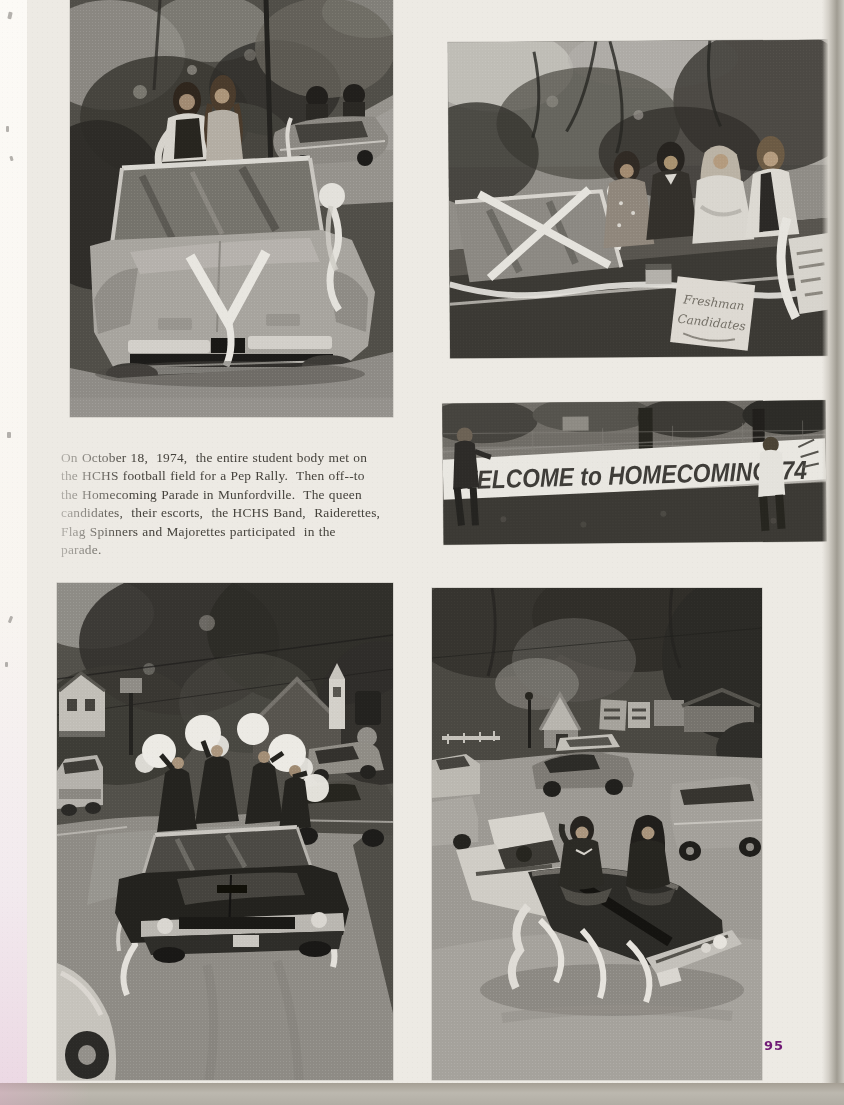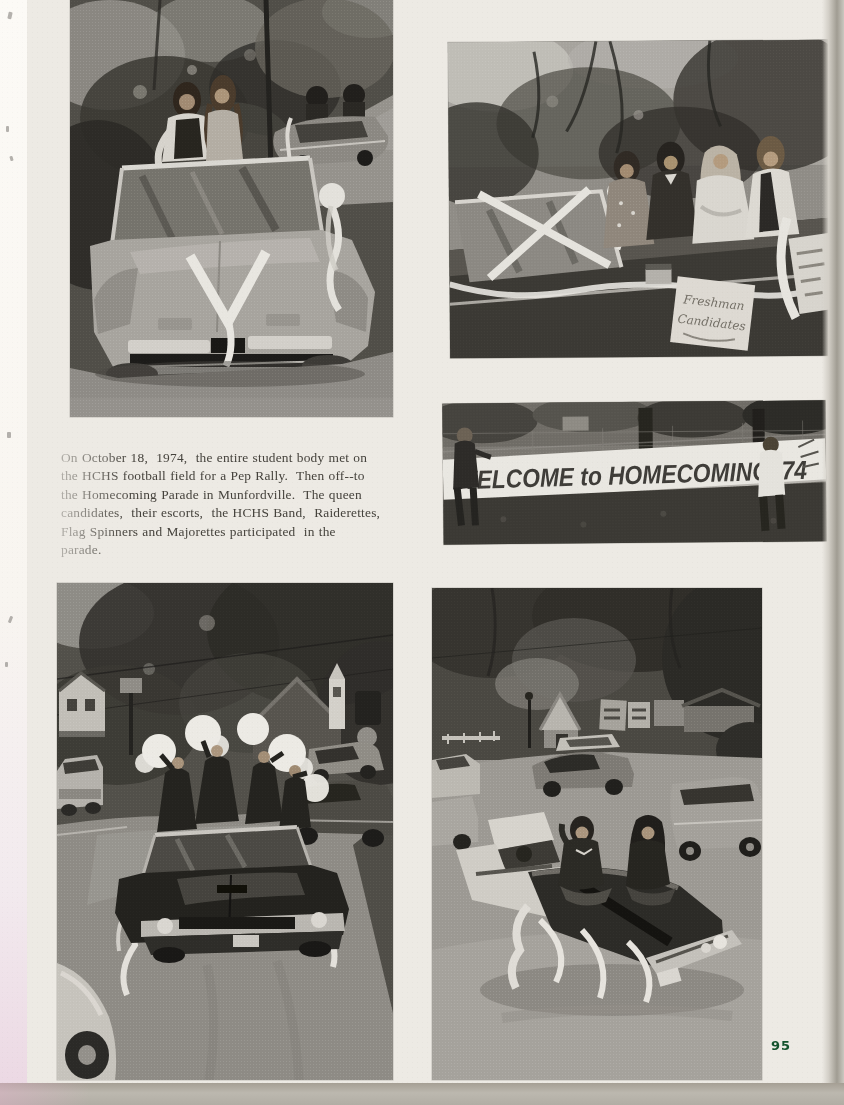--- a/index.html
+++ b/index.html
@@ -39,21 +39,21 @@
     letter-spacing:.2px;word-spacing:.6px;
   }
   .cap-line{white-space:pre;}
   .caption::after{ 
     content:"";position:absolute;inset:0;pointer-events:none;
     background:linear-gradient(90deg, rgba(237,234,228,.65) 0%, rgba(237,234,228,0) 20%);
   }
   .page-number{
     position:absolute;left:764px;top:1038px;width:34px;z-index:3;
     font-family:"DejaVu Sans", sans-serif;font-weight:bold;font-size:13px;
-    color:#14532d;text-align:center;letter-spacing:1px;
+    color:#701a75;text-align:left;letter-spacing:1px;
   }
   
   .edge-left{
     position:absolute;left:0;top:0;width:27px;height:1083px;z-index:4;
     background:linear-gradient(180deg,#fcfaf6 0%,#f8f5f0 55%,#f2eaee 82%,#ecd9e4 100%);
   }
   .speck{position:absolute;background:#8e8b85;opacity:.65;border-radius:1px;}
   .edge-right{
     position:absolute;left:822px;top:0;width:22px;height:1083px;z-index:6;
     background:linear-gradient(90deg, rgba(190,186,178,0) 0%, #d3cfc7 30%, #a09c92 68%, #cut 0, #cbc8c0 100%);

